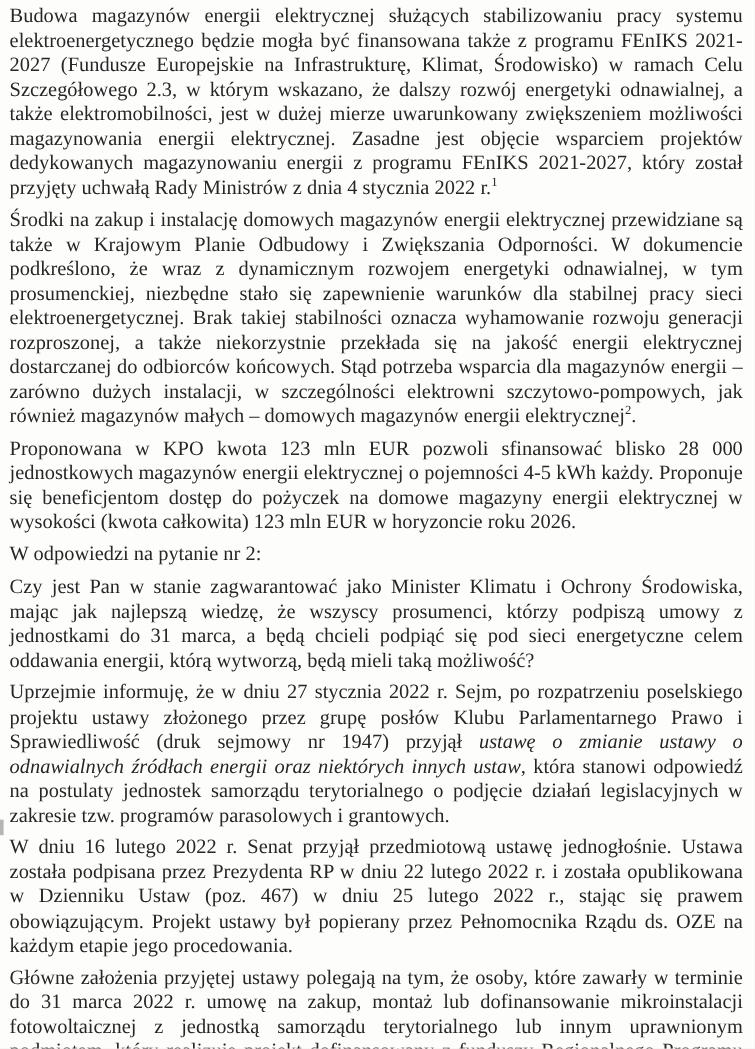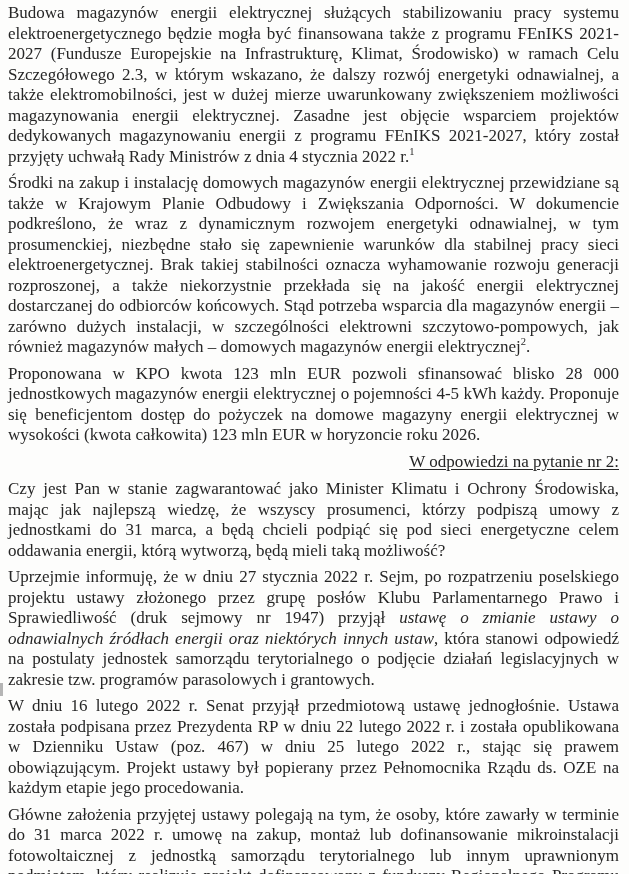--- a/index.html
+++ b/index.html
@@ -22,22 +22,21 @@
     color: #262626;
   }
   .par {
     margin: 0 0 6px 0;
     text-align: justify;
   }
   .par.question {
   }
   .heading {
     margin: 2px 0 7px 0;
-    text-align: right;
-    text-decoration: underline;
+    text-align: left;
     text-underline-offset: 2px;
   }
   .inline-italic {
     font-style: italic;
   }
   sup.fnref {
     font-size: 0.62em;
     line-height: 0;
     vertical-align: super;
   }

